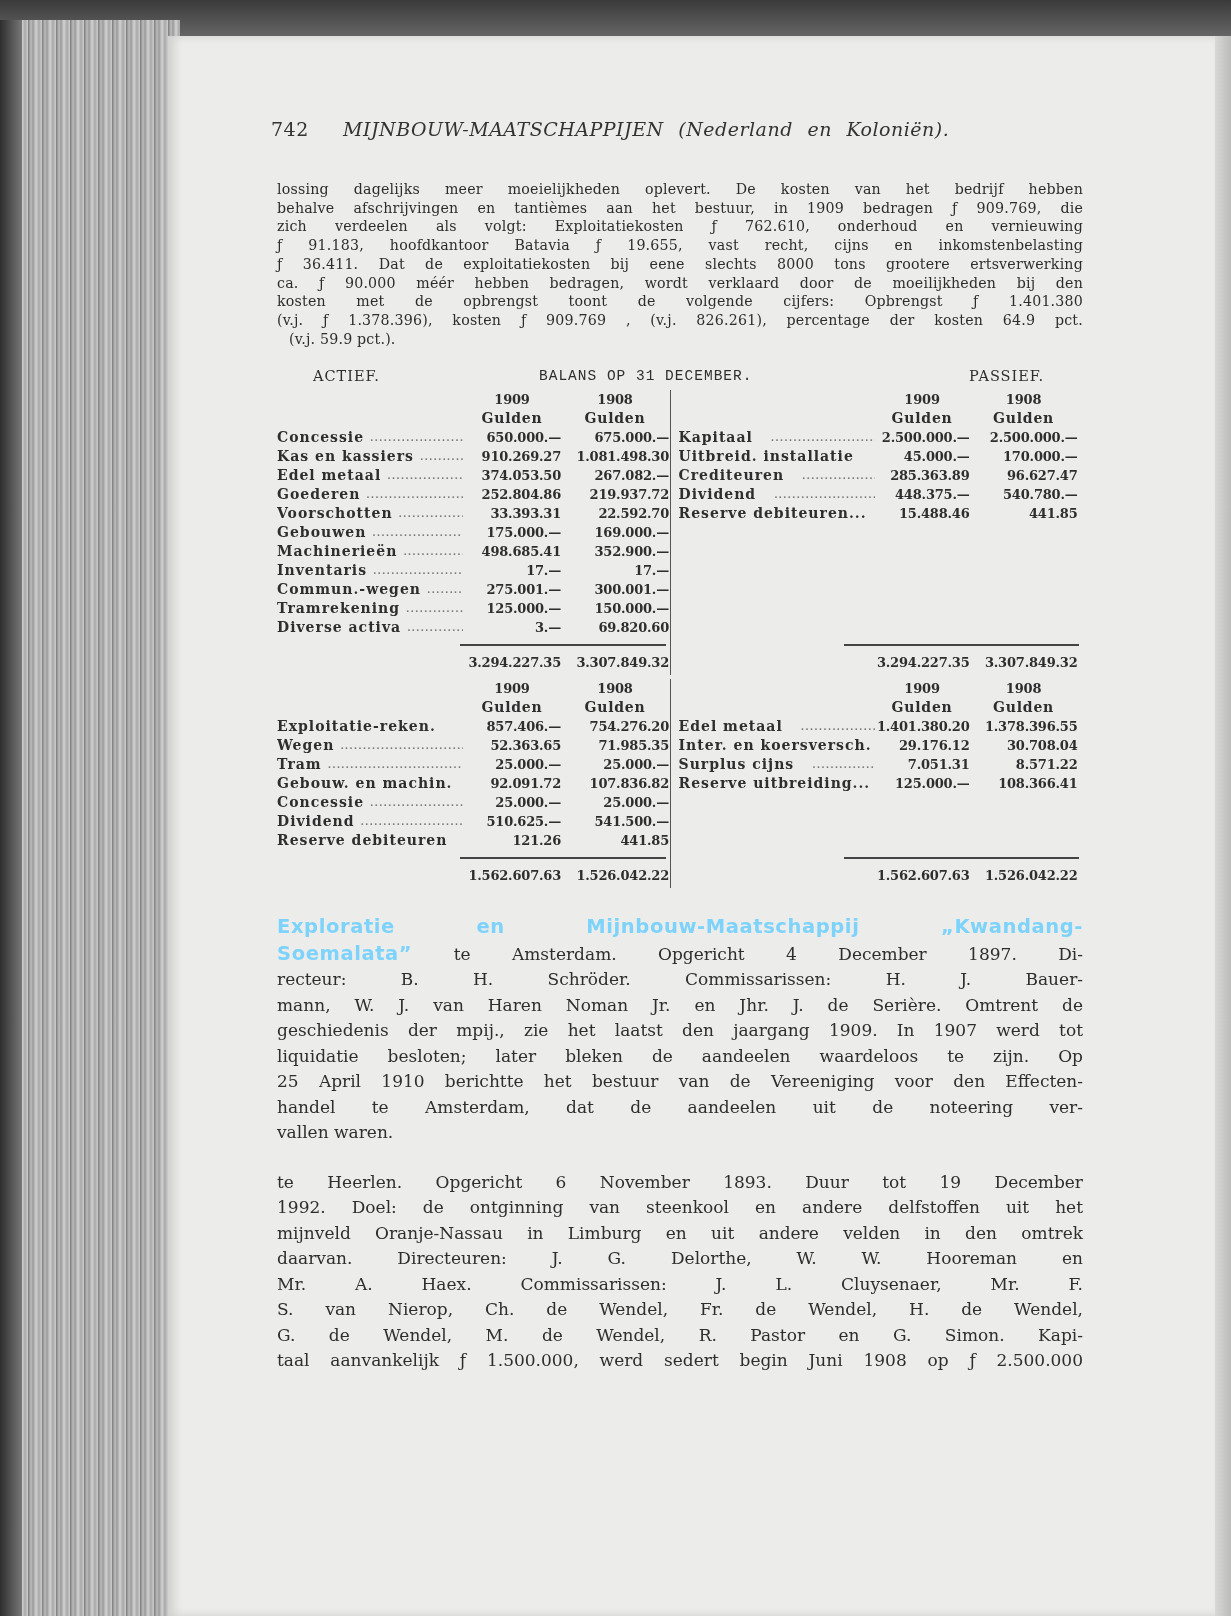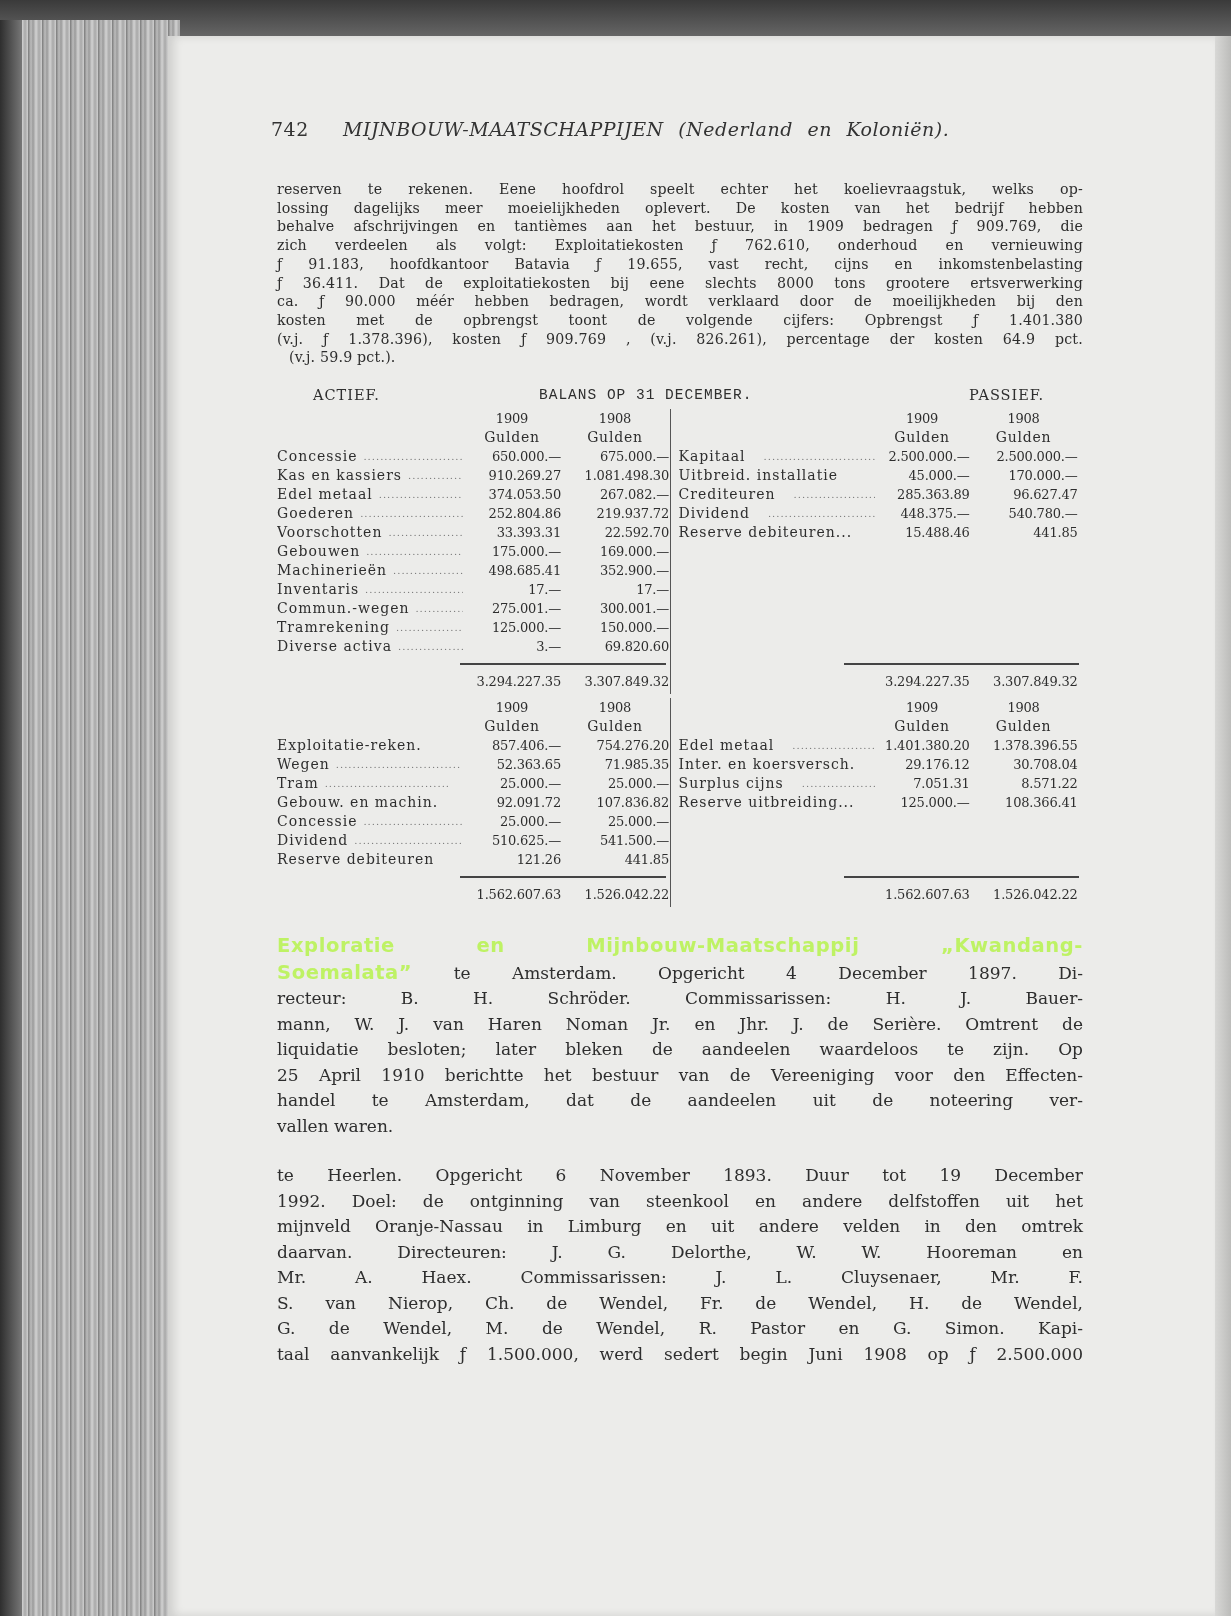--- a/index.html
+++ b/index.html
@@ -42,21 +42,21 @@
   .running-head .title { font-style: italic; word-spacing: 8px; }
   .para {
     font-size: 14.2px; line-height: 18.7px; text-align: justify;
     margin-top: 38px; color: #2d2d2d; letter-spacing: 0.2px;
   }
   .para .line { display: block; text-align: justify; text-align-last: justify; white-space: nowrap; }
   .para .line.last { text-align-last: left; margin-left: 12px; }
   .table-block { position: relative; margin-top: 20px; font-size: 14px; color: #2e2e2e; }
   .tbl-head { position: relative; height: 22px; letter-spacing: 1px; font-size: 14.5px; }
   .tbl-head span { position: absolute; top: 0; white-space: nowrap; }
-  .cols { display: flex; position: relative; }
+  .cols { display: flex; position: relative; font-weight: bold; }
   .side { position: relative; }
   .side.left { width: 396px; border-right: 1.5px solid #555; }
   .side.right { width: 408px; padding-left: 8px; }
   .yearrow, .guldrow, .row { display: flex; height: 19px; line-height: 19px; white-space: nowrap; }
   .label { flex: 0 0 auto; display: flex; letter-spacing: 1px; overflow: hidden; }
   .left .label { width: 186px; }
   .right .label { width: 196px; gap: 12px; }
   .label .dots { flex: 1; overflow: hidden; color: #777; font-size: 10px; letter-spacing: 1px; padding-left: 6px; }
   .num { width: 105px; text-align: right; font-size: 13px; letter-spacing: -0.2px; }
   .left .num.c1 { width: 98px; }
@@ -65,21 +65,21 @@
   .right .num.c2 { width: 108px; }
   .yearrow .num, .guldrow .num { text-align: center; }
   .guldrow .num { font-size: 14px; letter-spacing: 0.8px; }
   .sumline { height: 14px; position: relative; }
   .sumline::after { content: ""; position: absolute; right: 0; top: 7px; height: 1.5px; background: #444; }
   .left .sumline::after { width: 206px; right: 4px; }
   .right .sumline::after { width: 235px; right: 4px; }
   .totals { display: flex; height: 24px; line-height: 24px; }
   .heading-bold {
     font-family: "DejaVu Sans", sans-serif; font-weight: bold; font-size: 19.5px;
-    letter-spacing: 0.6px; color: #bef264;
+    letter-spacing: 0.6px; color: #7dd3fc;
   }
   .entry { font-size: 17px; line-height: 25.5px; color: #2e2e2e; margin-top: 24px; }
   .entry .line { display: block; white-space: nowrap; text-align: justify; text-align-last: justify; }
   .entry .line.last { text-align-last: left; }
 </style>
 </head>
 <body>
 
 <div class="book-top"></div>
 <div class="page-edges"></div>
@@ -87,21 +87,20 @@
 <div class="right-edge"></div>
 
 <div class="content">
 
   <div class="running-head">
     <span class="pno">742</span>
     <span class="title">MIJNBOUW-MAATSCHAPPIJEN (Nederland en Koloniën).</span>
   </div>
 
   <div class="para" style="margin-top:40px;">
-    <span class="line">reserven te rekenen. Eene hoofdrol speelt echter het koelievraagstuk, welks op-</span>
     <span class="line">lossing dagelijks meer moeielijkheden oplevert. De kosten van het bedrijf hebben</span>
     <span class="line">behalve afschrijvingen en tantièmes aan het bestuur, in 1909 bedragen ƒ 909.769, die</span>
     <span class="line">zich verdeelen als volgt: Exploitatiekosten ƒ 762.610, onderhoud en vernieuwing</span>
     <span class="line">ƒ 91.183, hoofdkantoor Batavia ƒ 19.655, vast recht, cijns en inkomstenbelasting</span>
     <span class="line">ƒ 36.411. Dat de exploitatiekosten bij eene slechts 8000 tons grootere ertsverwerking</span>
     <span class="line">ca. ƒ 90.000 méér hebben bedragen, wordt verklaard door de moeilijkheden bij den</span>
     <span class="line">kosten met de opbrengst toont de volgende cijfers: Opbrengst ƒ 1.401.380</span>
     <span class="line">(v.j. ƒ 1.378.396), kosten ƒ 909.769 , (v.j. 826.261), percentage der kosten 64.9 pct.</span>
     <span class="line last">(v.j. 59.9 pct.).</span>
   </div>
@@ -402,20 +401,21 @@
           </div>
       </div>
     </div>
   </div>
 
   <div class="entry" style="margin-top:26px;">
     <span class="line"><span class="heading-bold">Exploratie en Mijnbouw-Maatschappij „Kwandang-</span></span>
     <span class="line"><span class="heading-bold">Soemalata”</span><span> te Amsterdam. Opgericht 4 December 1897. Di-</span></span>
     <span class="line">recteur: B. H. Schröder. Commissarissen: H. J. Bauer-</span>
     <span class="line">mann, W. J. van Haren Noman Jr. en Jhr. J. de Serière. Omtrent de</span>
+    <span class="line">geschiedenis der mpij., zie het laatst den jaargang 1909. In 1907 werd tot</span>
     <span class="line">liquidatie besloten; later bleken de aandeelen waardeloos te zijn. Op</span>
     <span class="line">25 April 1910 berichtte het bestuur van de Vereeniging voor den Effecten-</span>
     <span class="line">handel te Amsterdam, dat de aandeelen uit de noteering ver-</span>
     <span class="line last">vallen waren.</span>
   </div>
 
   <div class="entry" style="margin-top:24px;">
     <span class="line">te Heerlen. Opgericht 6 November 1893. Duur tot 19 December</span>
     <span class="line">1992. Doel: de ontginning van steenkool en andere delfstoffen uit het</span>
     <span class="line">mijnveld Oranje-Nassau in Limburg en uit andere velden in den omtrek</span>

